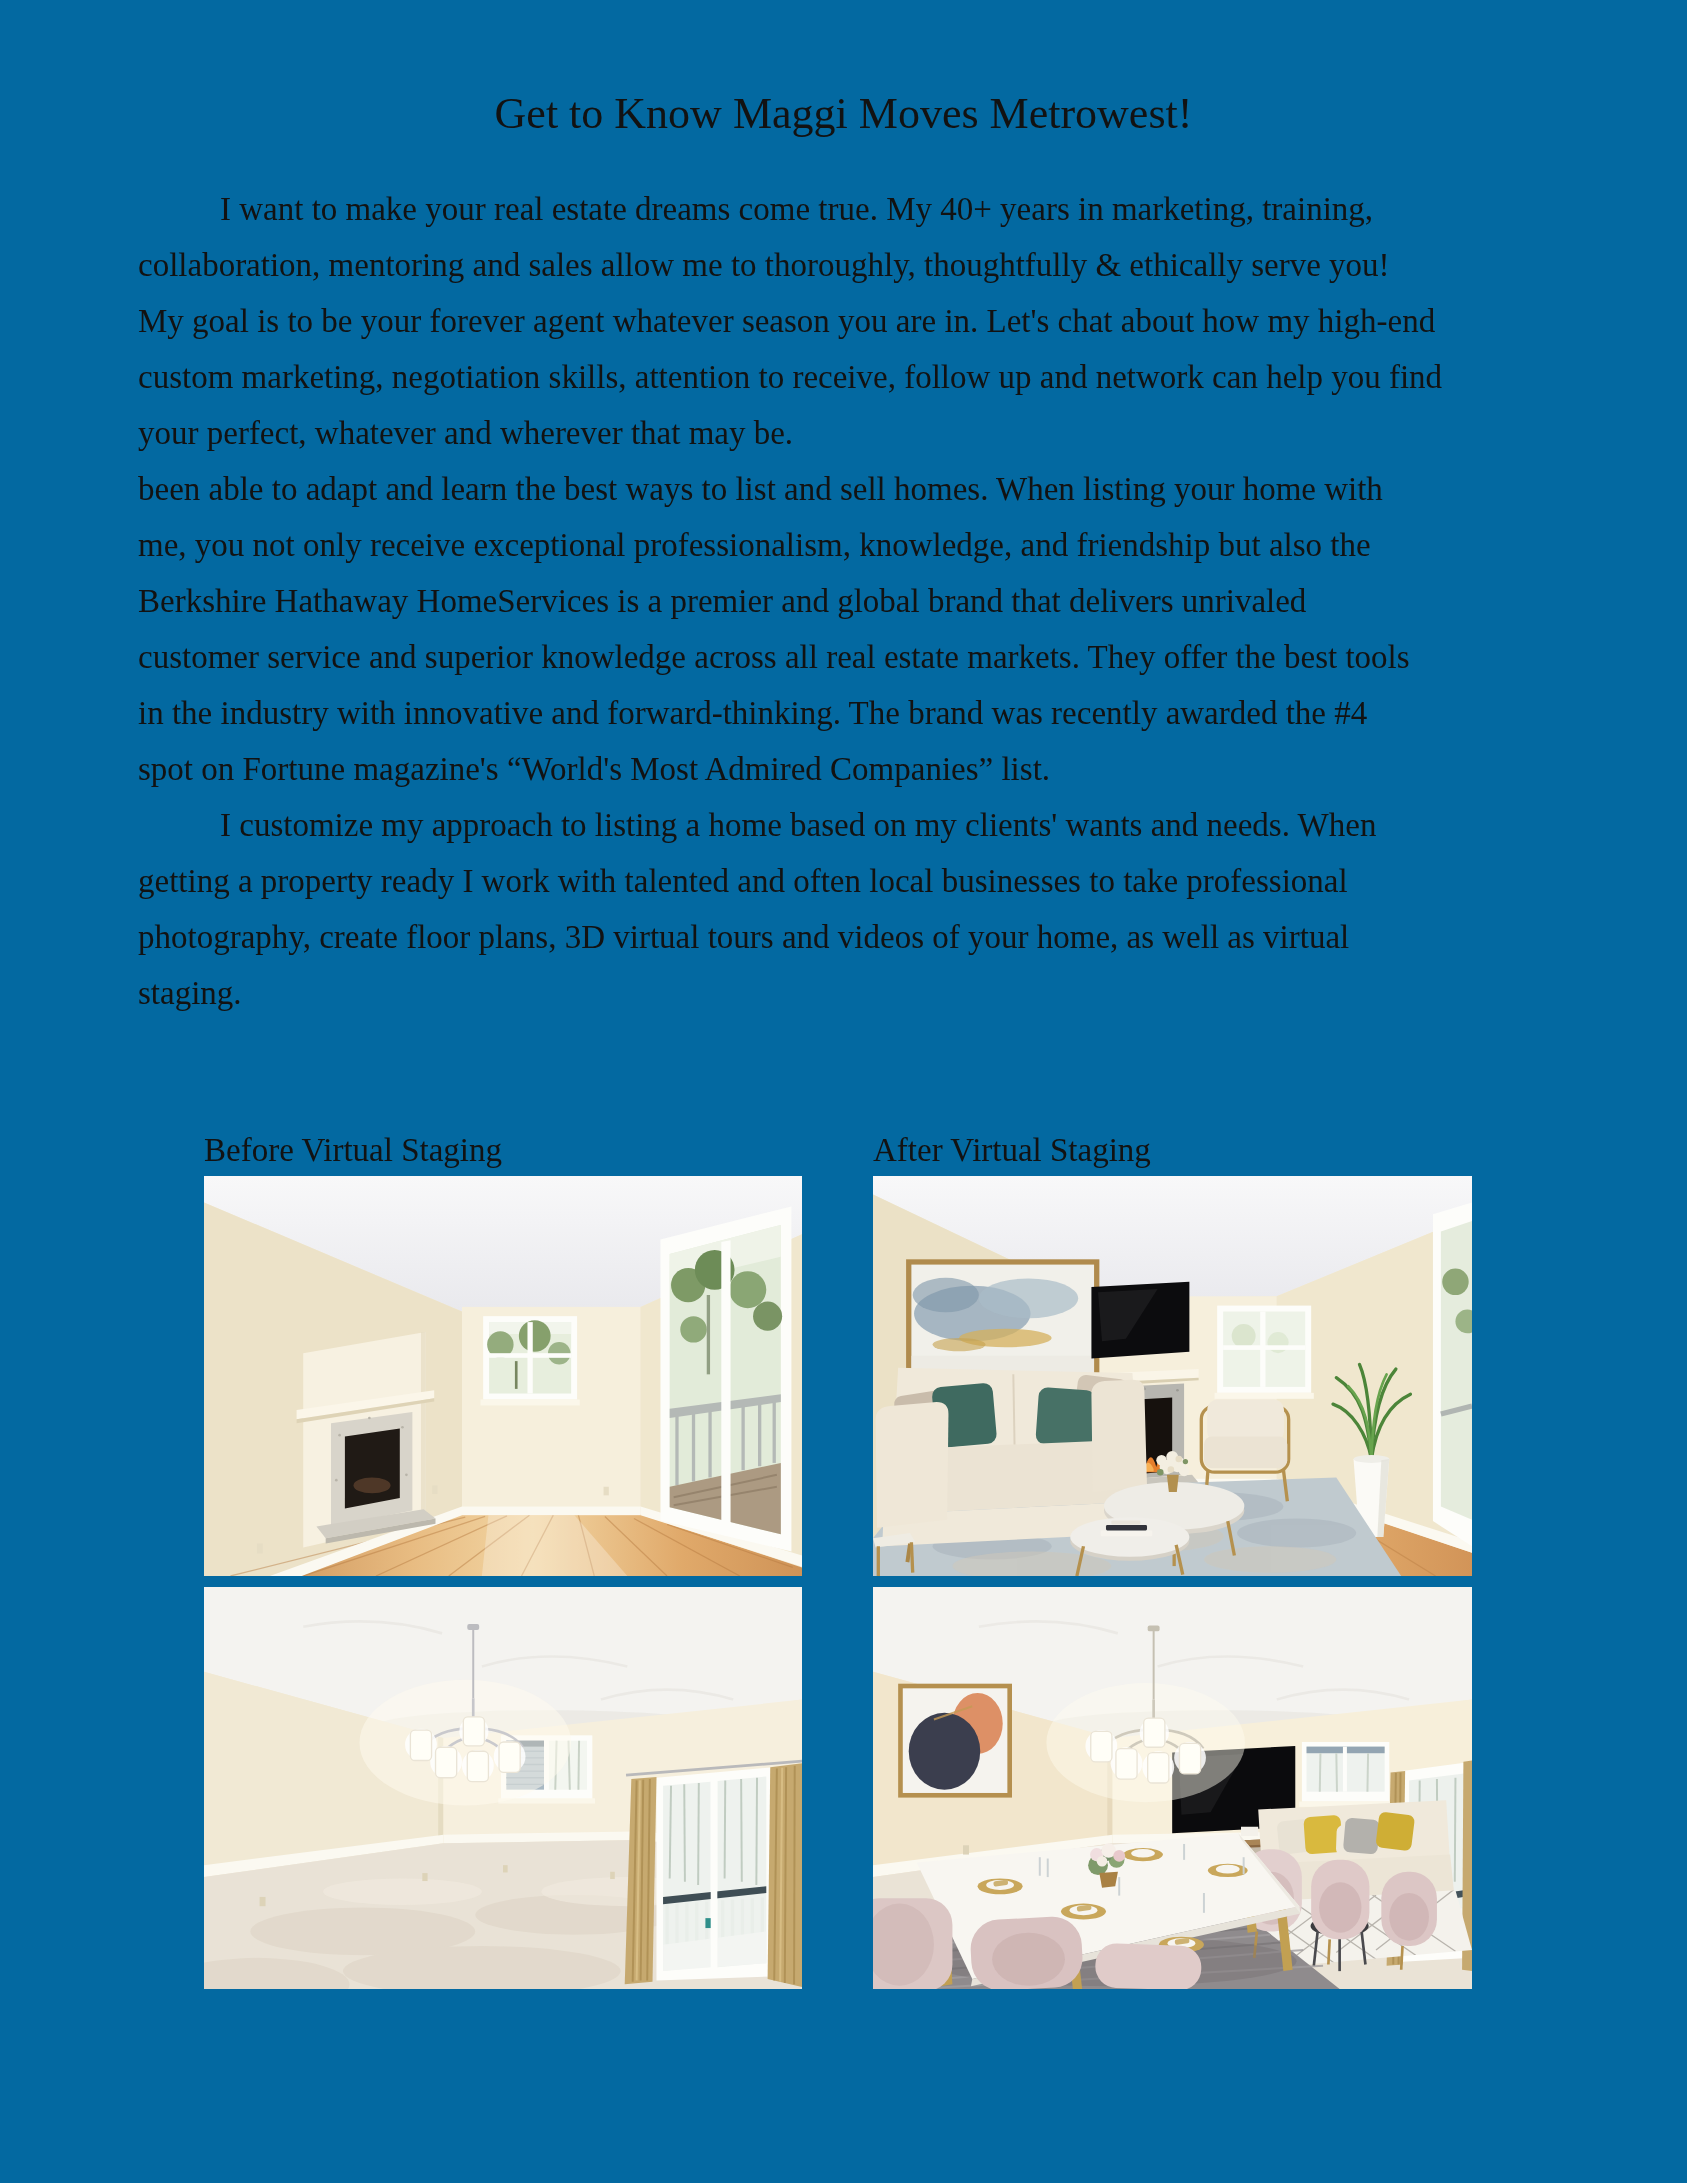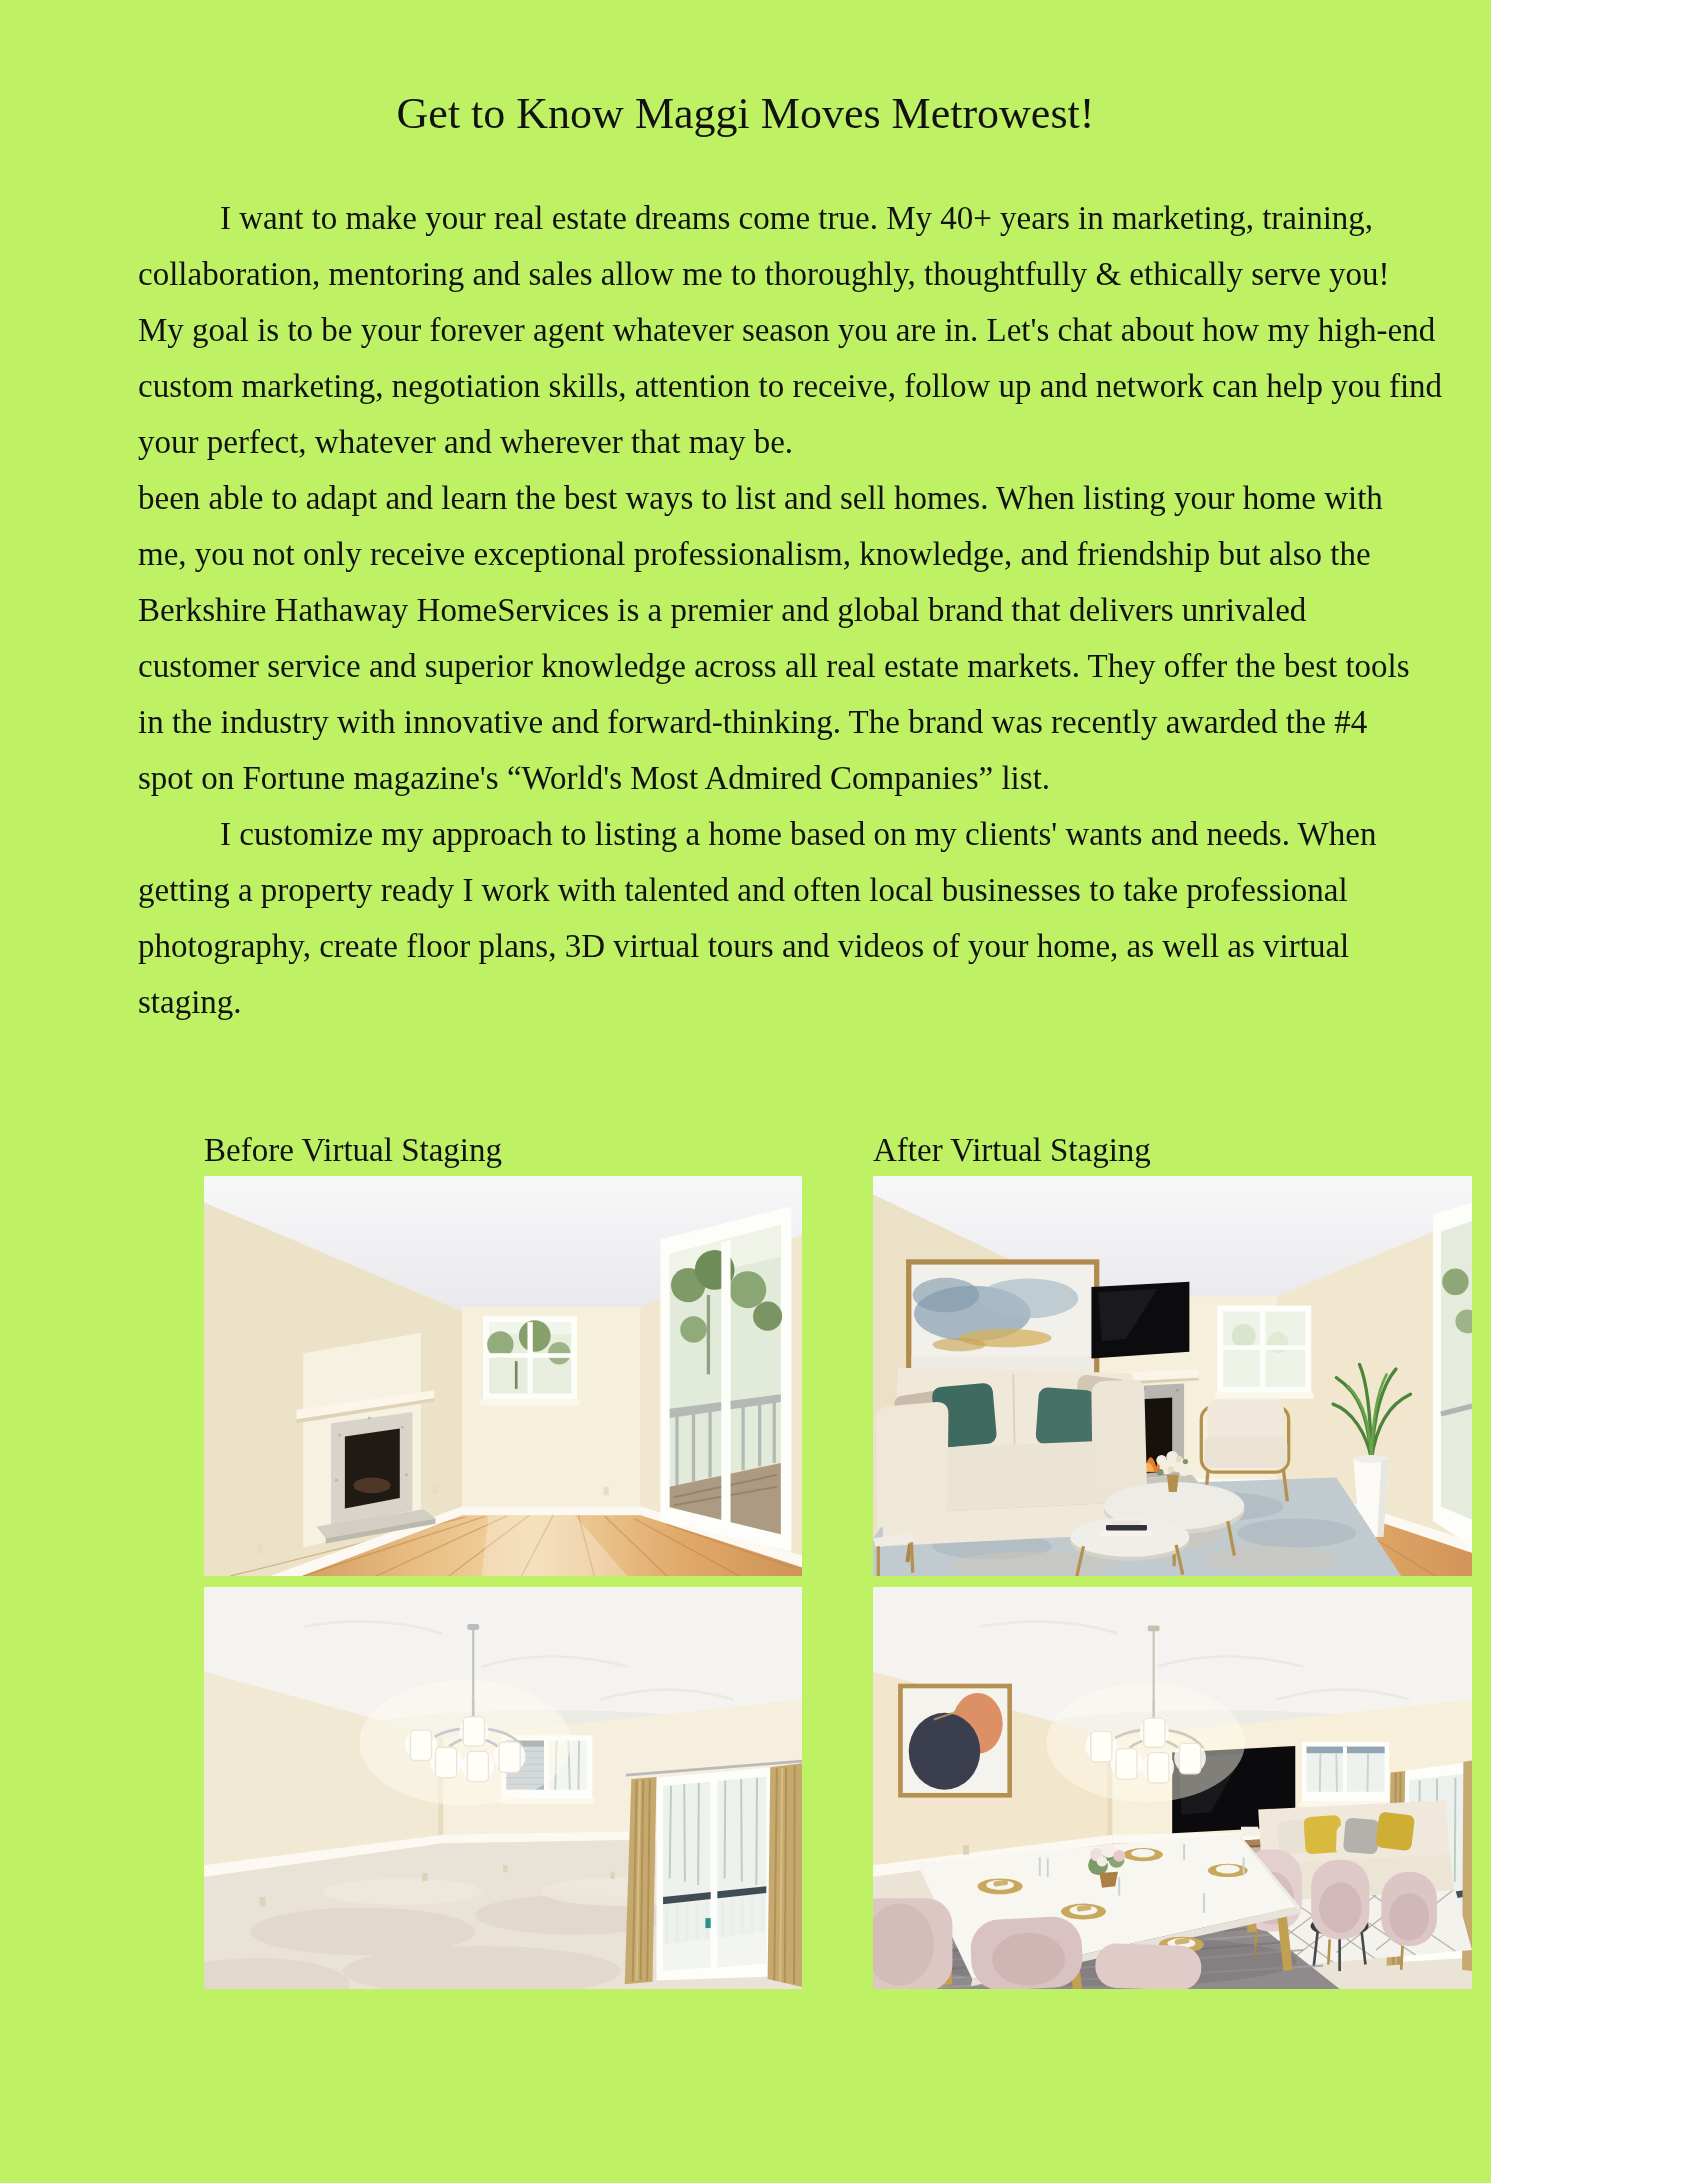--- a/index.html
+++ b/index.html
@@ -1,20 +1,20 @@
 <!DOCTYPE html>
 <html style="font-size:10.6px"><head>
 <meta charset="utf-8">
 <style>
   html,body{margin:0;padding:0;background:#ffffff;}
-  .page{position:relative;width:1491px;height:2183px;background:#bef264;overflow:hidden;
+  .page{position:relative;width:1687px;height:2183px;background:#0369a1;overflow:hidden;
         font-family:"Liberation Serif","DejaVu Serif",serif;color:#121212;}
   .title{position:absolute;left:0;top:87px;width:100%;text-align:center;
          font-size:44px;line-height:54px;font-weight:400;margin:0;}
-  .bodytext{position:absolute;left:138px;top:190px;width:1416px;font-family:Liberation Serif, serif;}
+  .bodytext{position:absolute;left:138px;top:181px;width:1416px;font-family:Liberation Serif, serif;}
   .bline{height:56px;line-height:56px;font-size:33px;white-space:nowrap;}
   .indent{text-indent:82px;}
   .caption{position:absolute;top:1130px;font-size:33px;line-height:40px;}
   .cap-left{left:204px;width:598px;}
   .cap-right{left:873px;width:599px;}
   .photo{position:absolute;overflow:hidden;}
   .photo svg{display:block;width:100%;height:100%;}
   .ph-tl{left:204px;top:1176px;width:598px;height:400px;}
   .ph-tr{left:873px;top:1176px;width:599px;height:400px;}
   .ph-bl{left:204px;top:1587px;width:598px;height:402px;}

